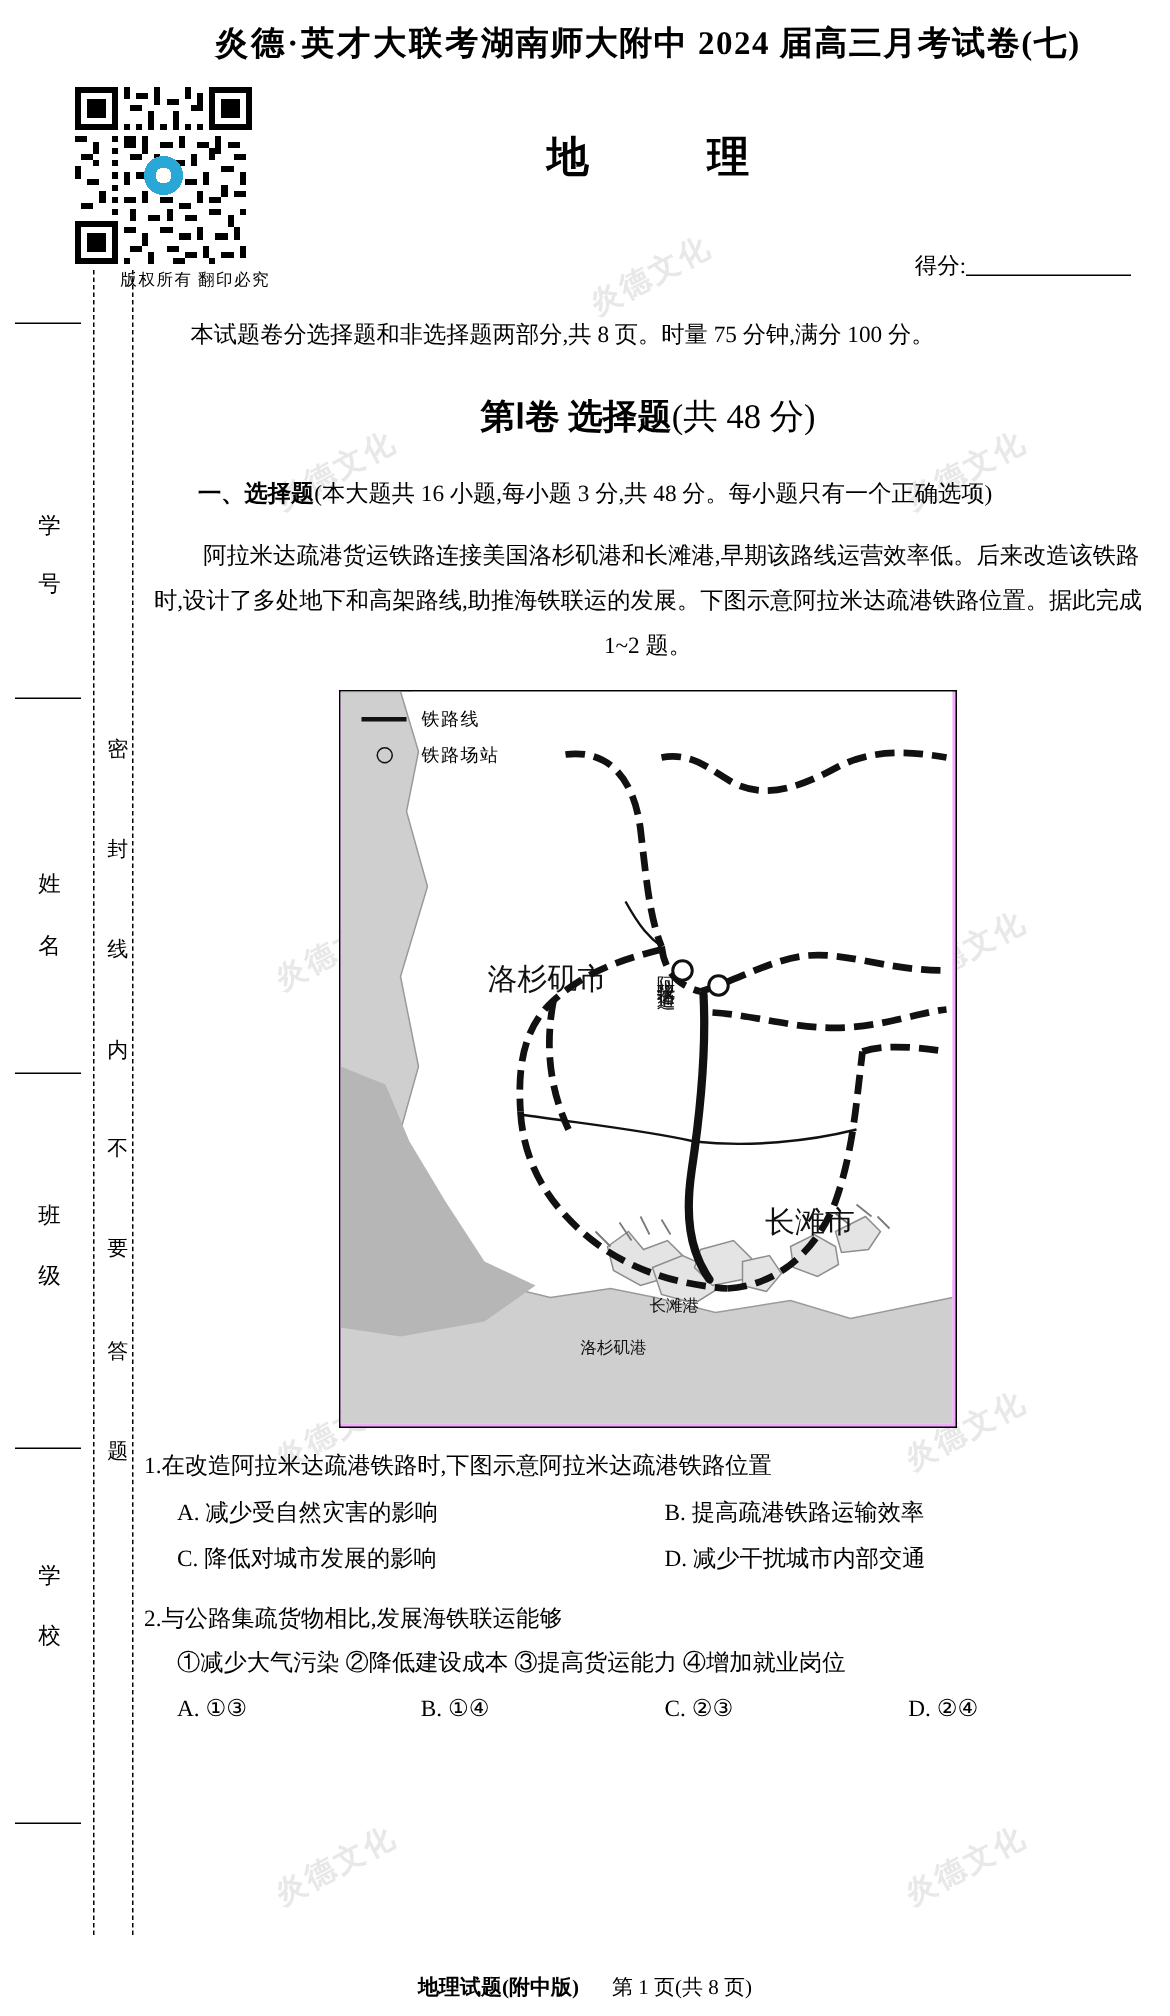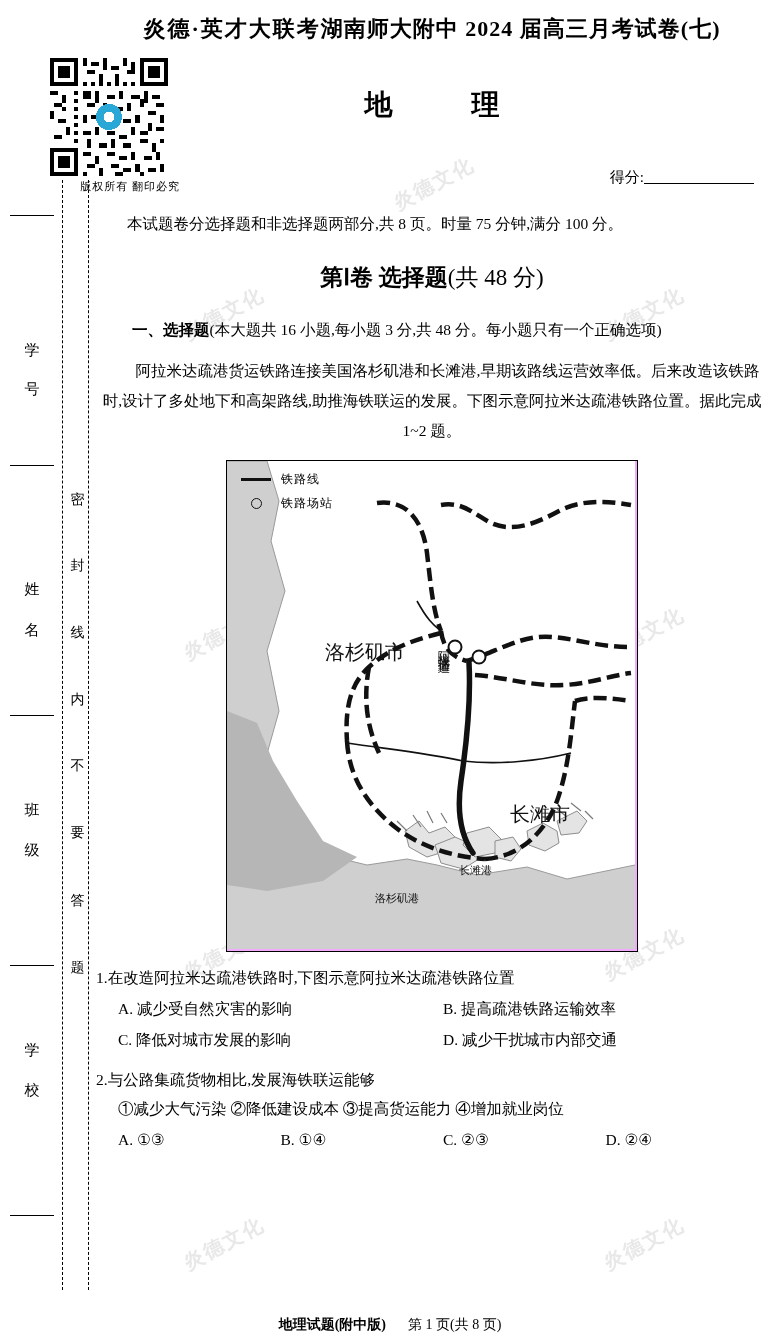--- a/index.html
+++ b/index.html
@@ -251,22 +251,22 @@
           <span class="legend-key">
               <span class="legend-circle"></span>
             </span>
           <span class="legend-label">铁路场站</span>
         </div>
       </div>
 
       <div class="maplabel big" style="left:98px; top:178px;">洛杉矶市</div>
       <div class="maplabel big" style="left:283px; top:308px;margin-top:32px;">长滩市</div>
       <div class="maplabel vert" style="left:208px; top:180px;">阿拉米达通道</div>
-      <div class="maplabel small" style="left:232px; top:402px;">长滩港</div>
-      <div class="maplabel small" style="left:148px; top:430px;">洛杉矶港</div>
+      <div class="maplabel small" style="left:206px; top:402px;">长滩港</div>
+      <div class="maplabel small" style="left:160px; top:430px;">洛杉矶港</div>
     </div>
 
     <div class="qitem">
       <span>1.</span><span>在改造阿拉米达疏港铁路时,下图示意阿拉米达疏港铁路位置</span>
       <div class="opts opt-indent">
         <div>A. 减少受自然灾害的影响</div>
         <div>B. 提高疏港铁路运输效率</div>
       </div>
       <div class="opts opt-indent">
         <div>C. 降低对城市发展的影响</div>

